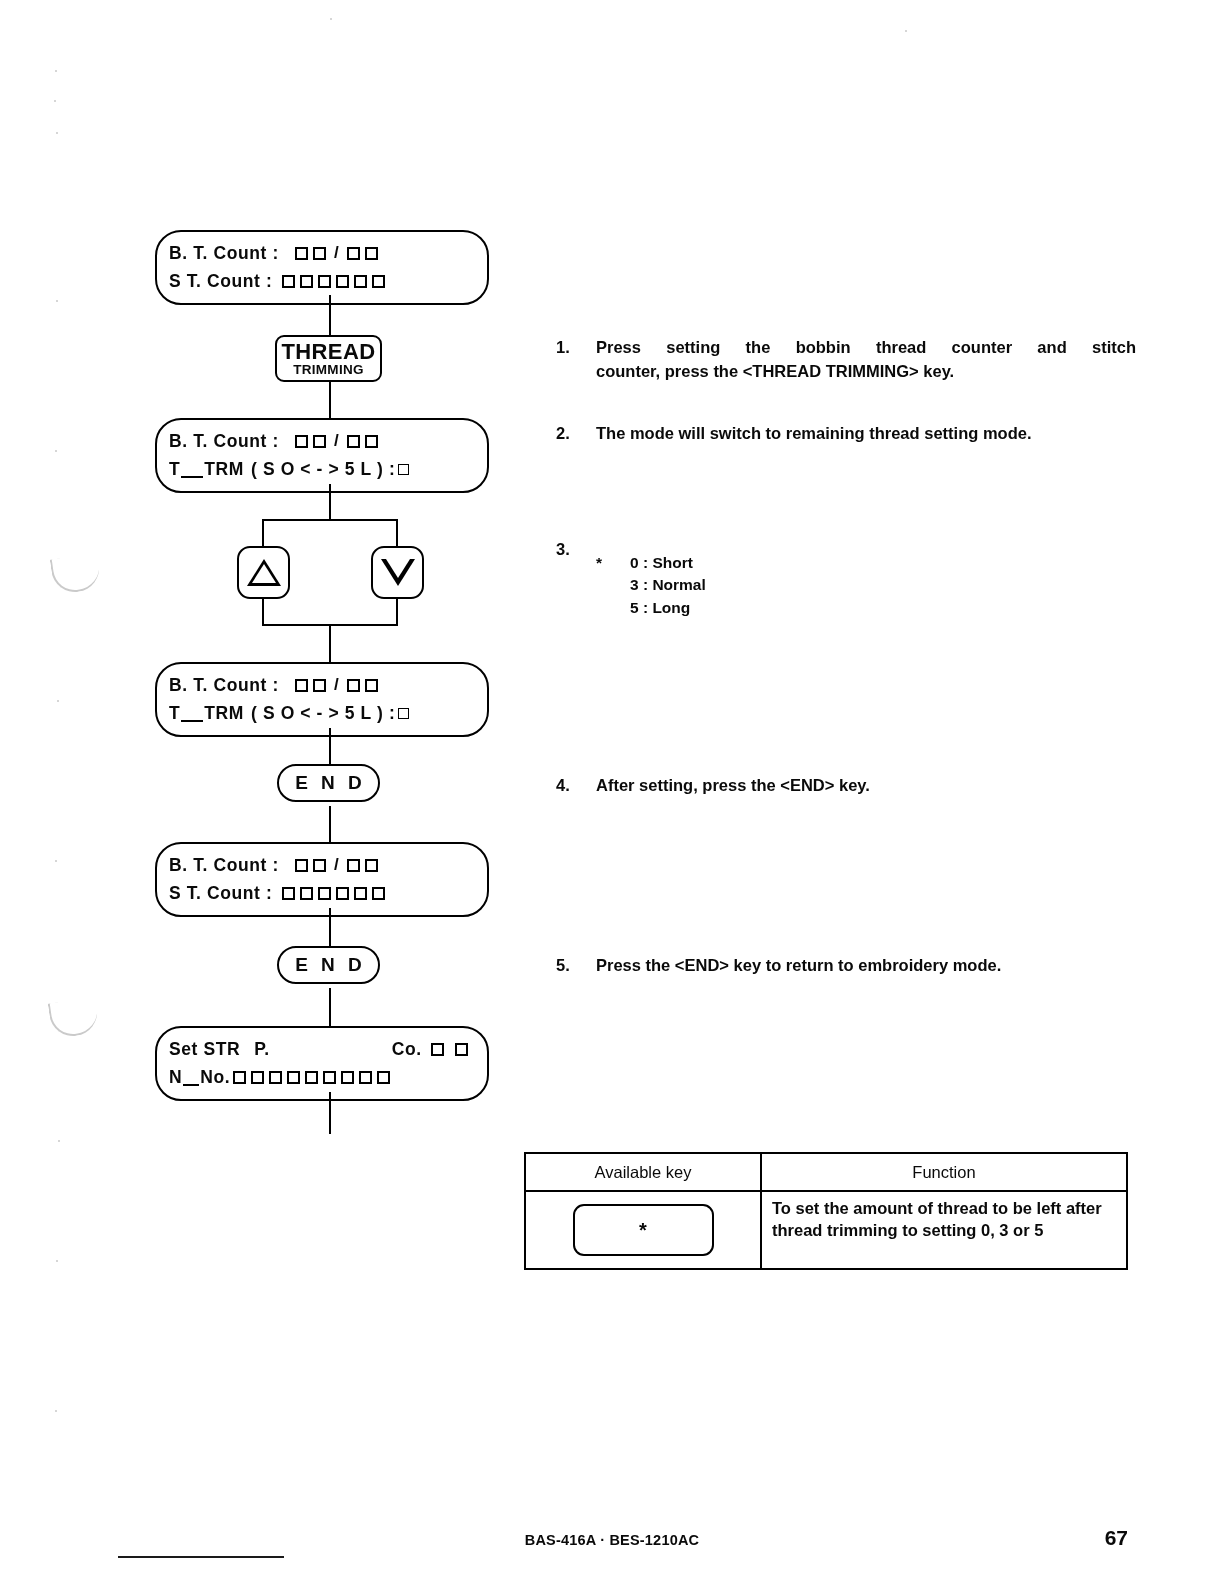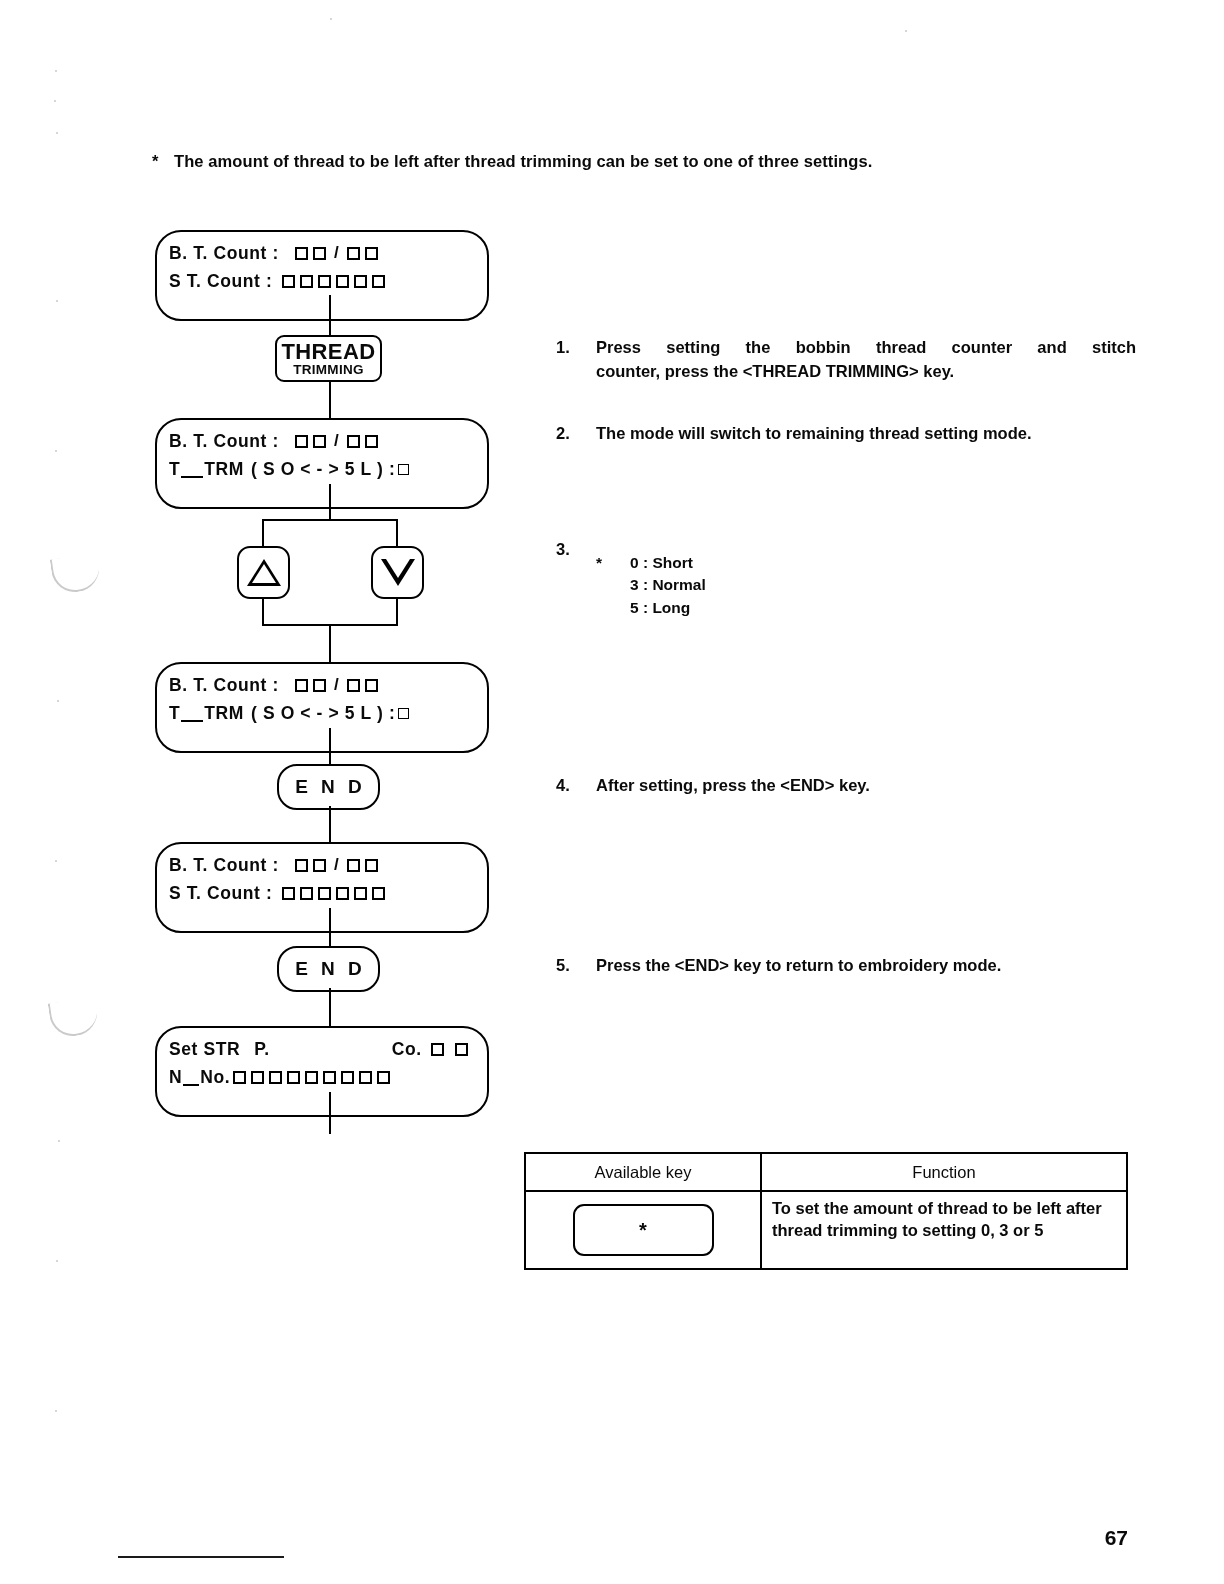--- a/index.html
+++ b/index.html
@@ -26,21 +26,21 @@
   .top-note{
     position:absolute;left:152px;top:152px;width:900px;
     font-size:16.5px;font-weight:bold;letter-spacing:.1px;
   }
   .top-note .star{display:inline-block;width:22px;}
 
   .lcd{
     position:relative;
     border:2.6px solid #000;border-radius:26px;
     width:334px;box-sizing:border-box;
-    padding:7px 0 24px 12px;
+    padding:7px 0 8px 12px;
     background:#fff;
     font-weight:bold;
   }
   .lcd .row{
     display:flex;align-items:center;
     height:28px;
     font-size:17.5px;letter-spacing:.6px;
     white-space:nowrap;
   }
   .lbl{display:inline-block;}
@@ -69,21 +69,21 @@
     position:absolute;
     border:2.6px solid #000;border-radius:12px;
     background:#fff;box-sizing:border-box;
     display:flex;flex-direction:column;
     align-items:center;justify-content:center;
     font-weight:bold;
   }
   .key.thread{width:107px;height:47px;border-radius:9px;}
   .key.thread .l1{font-size:22px;letter-spacing:.4px;line-height:1.05;}
   .key.thread .l2{font-size:13.5px;letter-spacing:.3px;line-height:1.05;}
-  .key.end{width:103px;height:46px;border-radius:20px;
+  .key.end{width:103px;height:38px;border-radius:20px;
            font-size:19px;letter-spacing:4px;padding-left:4px;}
   .key.arrow{width:53px;height:53px;border-radius:13px;}
 
   .tri{width:0;height:0;}
   .tri-up{border-left:17px solid transparent;border-right:17px solid transparent;border-bottom:27px solid #000;position:relative;}
   .tri-up::after{content:"";position:absolute;left:-12px;top:5px;
     border-left:12px solid transparent;border-right:12px solid transparent;border-bottom:19px solid #fff;}
   .tri-dn{border-left:17px solid transparent;border-right:17px solid transparent;border-top:27px solid #000;position:relative;}
   .tri-dn::after{content:"";position:absolute;left:-12px;top:-27px;
     border-left:12px solid transparent;border-right:12px solid transparent;border-top:19px solid #fff;}
@@ -134,23 +134,20 @@
   <div class="scan-dot" style="left:56px;top:300px;"></div>
   <div class="scan-dot" style="left:55px;top:450px;"></div>
   <div class="scan-dot" style="left:57px;top:700px;"></div>
   <div class="scan-dot" style="left:55px;top:860px;"></div>
   <div class="scan-dot" style="left:58px;top:1140px;"></div>
   <div class="scan-dot" style="left:56px;top:1260px;"></div>
   <div class="scan-dot" style="left:55px;top:1410px;"></div>
   <div class="scan-dot" style="left:330px;top:18px;"></div>
   <div class="scan-dot" style="left:905px;top:30px;"></div>
 
-  <div class="top-note">
-    <span class="star">*</span><span>The amount of thread to be left after thread trimming can be set to one of three settings.</span>
-  </div>
 
   <div class="lcd" style="position:absolute;left:155px;top:230px;">
     <div class="row">
       <span class="lbl">B. T. Count :</span>
       <span class="gap"></span>
       <span class="sq"></span>
         <span class="sq"></span>
       <span class="slash">/</span>
       <span class="sq"></span>
         <span class="sq"></span>
@@ -347,15 +344,16 @@
       <div class="c1">
         <div class="starkey">
           <span>*</span>
         </div>
       </div>
       <div class="c2">To set the amount of thread to be left after thread trimming to setting 0, 3 or 5</div>
     </div>
   </div>
 
   <div class="footer-line"></div>
+  <div class="footer-mid">BAS-416A · BES-1210AC</div>
   <div class="footer-pg">67</div>
 
 </div>
 
 </body></html>

